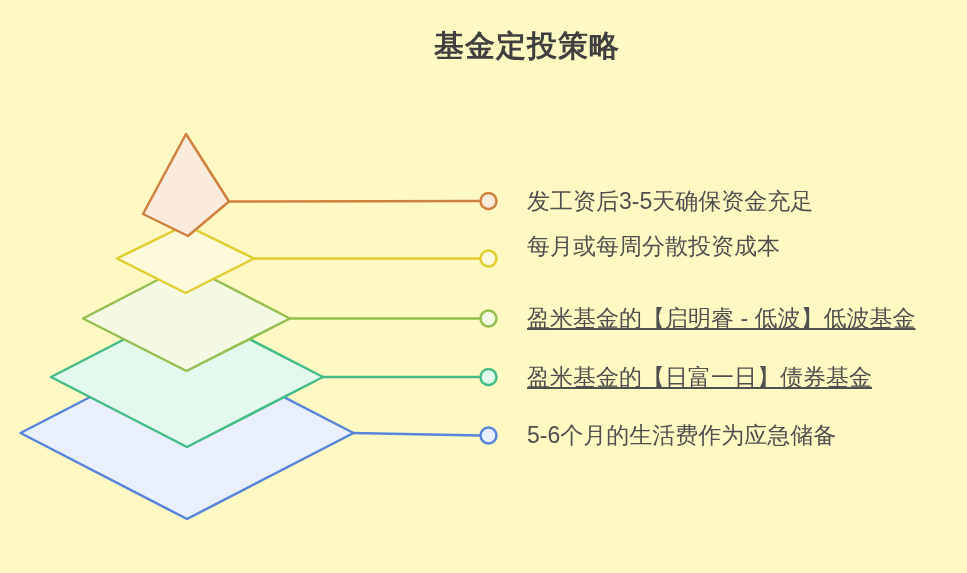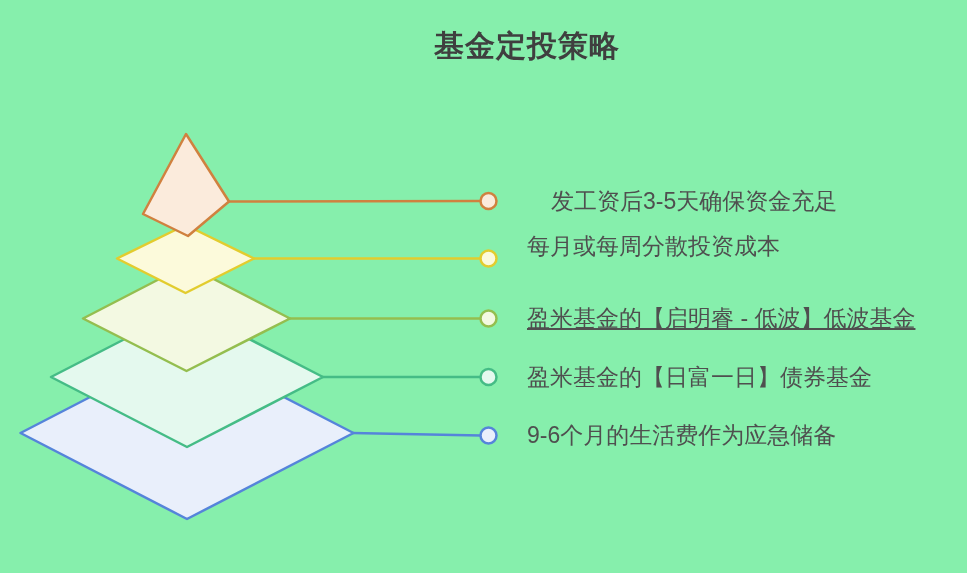--- a/index.html
+++ b/index.html
@@ -5,21 +5,21 @@
   html, body {
     margin: 0;
     padding: 0;
     background: #ffffff;
     font-family: "Liberation Sans", "DejaVu Sans", sans-serif;
   }
   .canvas {
     position: relative;
     width: 967px;
     height: 573px;
-    background: #86efac;
+    background: #fef9c3;
     overflow: hidden;
   }
   .title {
     position: absolute;
     top: 26px;
     left: 527px;
     transform: translateX(-50%);
     font-size: 30px;
     font-weight: 700;
     letter-spacing: 1px;
@@ -33,24 +33,24 @@
   }
   .level-label {
     position: absolute;
     left: 527px;
     height: 30px;
     line-height: 30px;
     font-size: 23px;
     color: #4f4f4f;
     white-space: nowrap;
   }
-  .lbl-1 { top: 186px; margin-left: 24px; }
+  .lbl-1 { top: 186px; }
   .lbl-2 { top: 231px; }
   .lbl-3 { top: 303px; text-decoration: underline; }
-  .lbl-4 { top: 362px; }
+  .lbl-4 { top: 362px; text-decoration: underline; }
   .lbl-5 { top: 420px; }
 </style>
 </head>
 <body>
 
 <div class="canvas">
 
   <div class="title">基金定投策略</div>
 
   <svg class="diagram-svg" width="967" height="573" viewBox="0 0 967 573">
@@ -77,15 +77,15 @@
       <circle cx="488.5" cy="318.5" r="8" stroke="#94BE4F" fill="#F3F9E2"></circle>
       <circle cx="488.5" cy="377" r="8" stroke="#45BC86" fill="#E4F9EE"></circle>
       <circle cx="488.5" cy="435.5" r="8" stroke="#5584DA" fill="#E9EFFB"></circle>
     </g>
   </svg>
 
   <div class="level-label lbl-1">发工资后3-5天确保资金充足</div>
   <div class="level-label lbl-2">每月或每周分散投资成本</div>
   <div class="level-label lbl-3">盈米基金的【启明睿 - 低波】低波基金</div>
   <div class="level-label lbl-4">盈米基金的【日富一日】债券基金</div>
-  <div class="level-label lbl-5">9-6个月的生活费作为应急储备</div>
+  <div class="level-label lbl-5">5-6个月的生活费作为应急储备</div>
 
 </div>
 
 </body></html>

